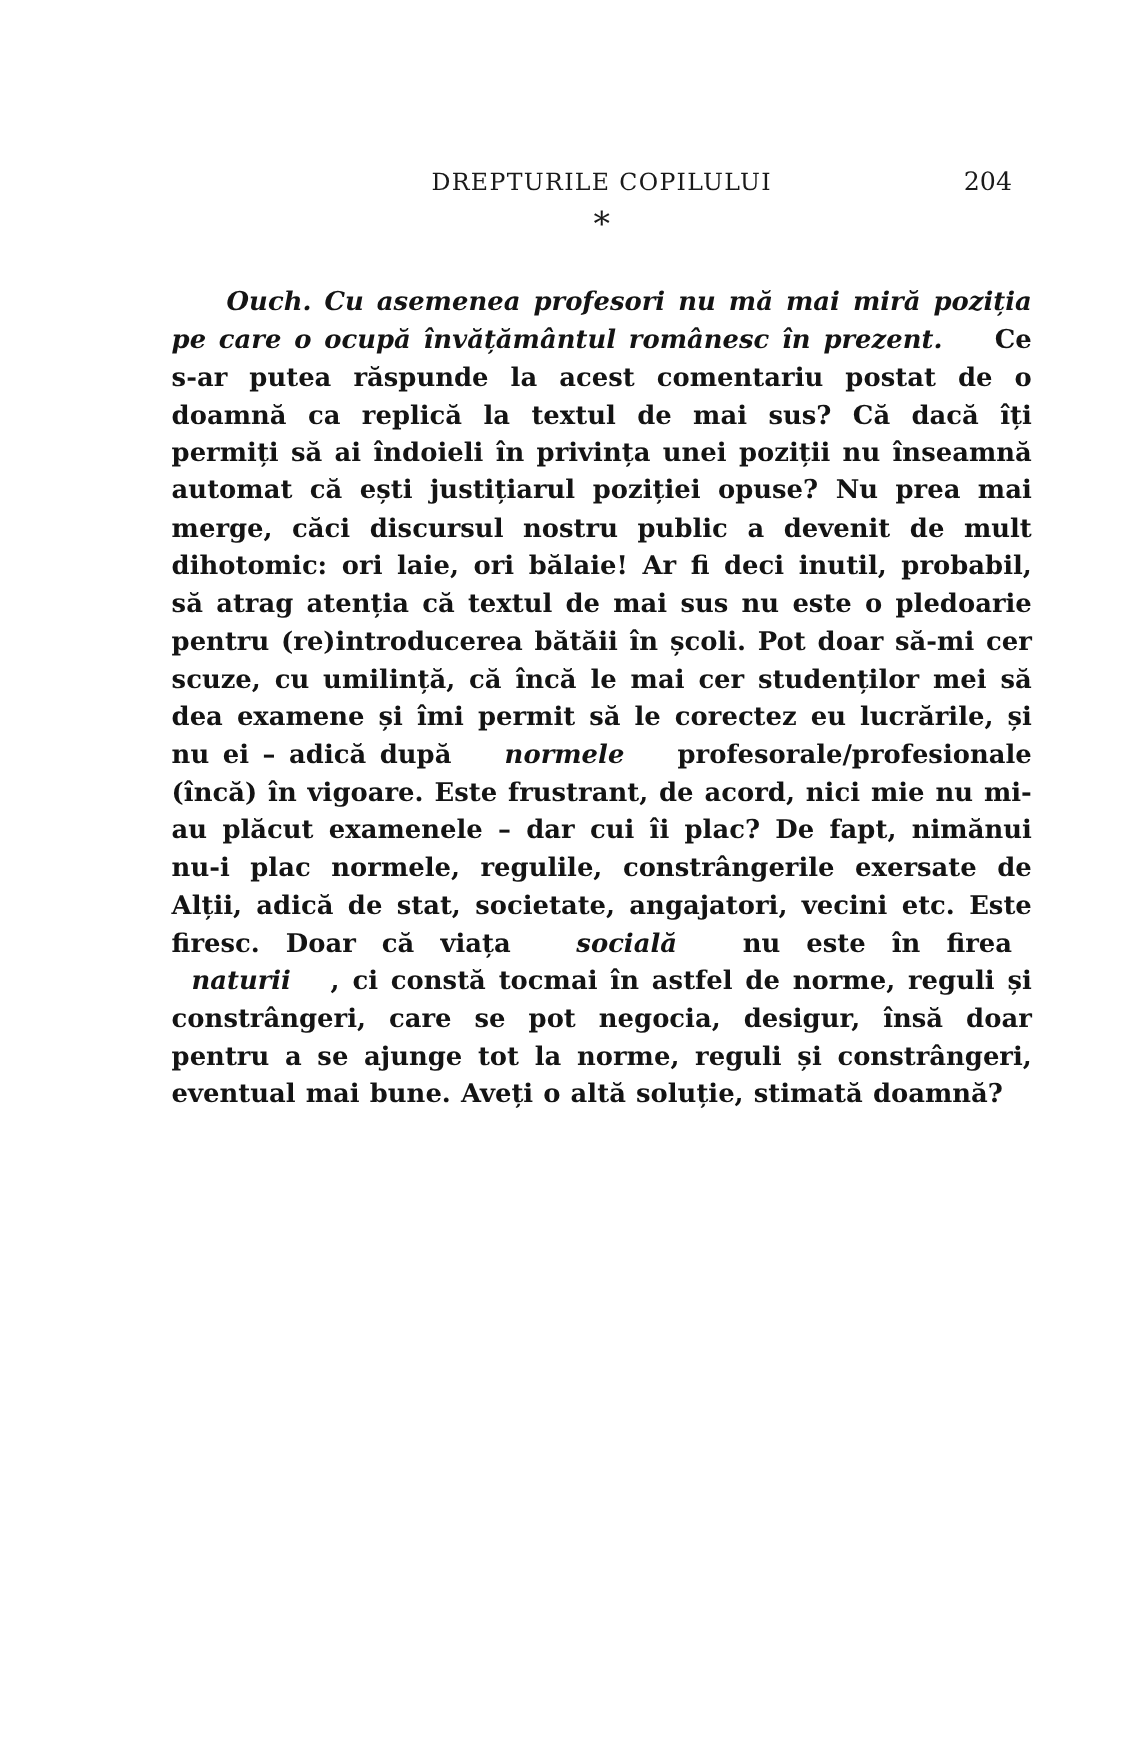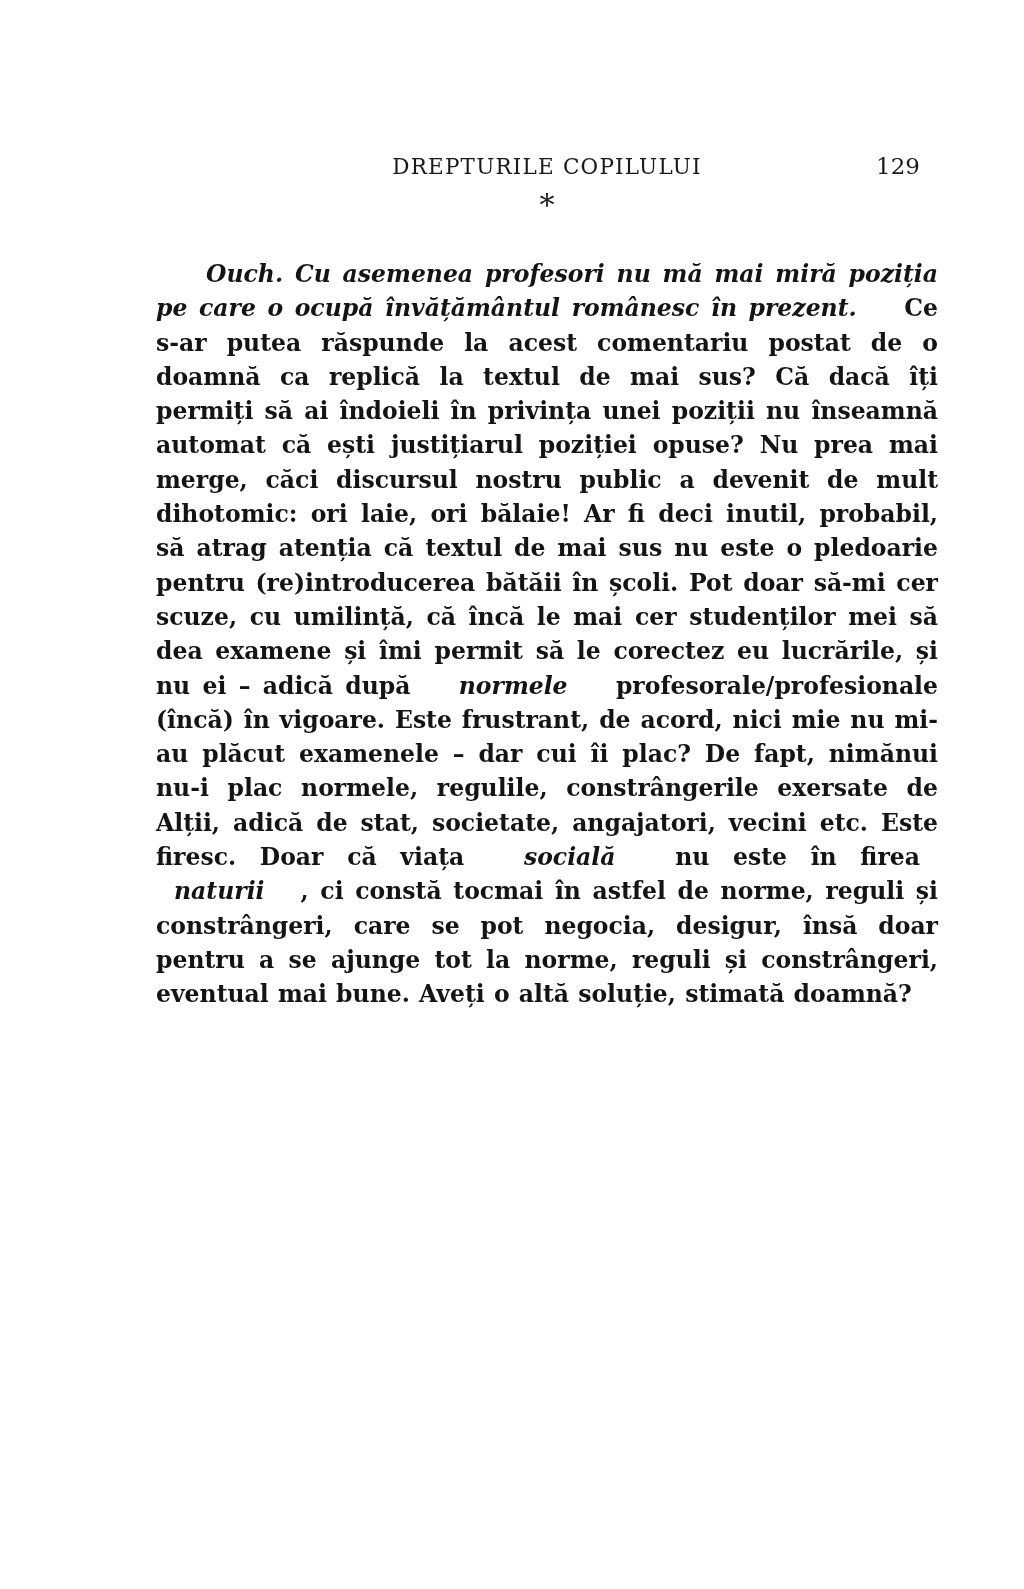--- a/index.html
+++ b/index.html
@@ -67,21 +67,21 @@
   .seg-italic { font-style: italic; }
   .seg-regular { font-style: normal; }
 </style>
 </head>
 <body>
 
 <div class="page">
 
   <div class="running-head">
     <span class="head-title">DREPTURILE COPILULUI</span>
-    <span class="page-number">129</span>
+    <span class="page-number">204</span>
   </div>
 
   <div class="separator">*</div>
 
   <p class="body-text">
     <span class="seg-italic">Ouch. Cu asemenea profesori nu mă mai miră poziția pe care o ocupă învățământul românesc în prezent.</span><span class="seg-regular"> Ce s-ar putea răspunde la acest comentariu postat de o doamnă ca replică la textul de mai sus? Că dacă îți permiți să ai îndoieli în privința unei poziții nu înseamnă automat că ești justițiarul poziției opuse? Nu prea mai merge, căci discursul nostru public a devenit de mult dihotomic: ori laie, ori bălaie! Ar fi deci inutil, probabil, să atrag atenția că textul de mai sus nu este o pledoarie pentru (re)introducerea bătăii în școli. Pot doar să-mi cer scuze, cu umilință, că încă le mai cer studenților mei să dea examene și îmi permit să le corectez eu lucrările, și nu ei – adică după </span><span class="seg-italic">normele</span><span class="seg-regular"> profesorale/profesionale (încă) în vigoare. Este frustrant, de acord, nici mie nu mi-au plăcut examenele – dar cui îi plac? De fapt, nimănui nu-i plac normele, regulile, constrângerile exersate de Alții, adică de stat, societate, angajatori, vecini etc. Este firesc. Doar că viața </span><span class="seg-italic">socială</span><span class="seg-regular"> nu este în firea </span><span class="seg-italic">naturii</span><span class="seg-regular">, ci constă tocmai în astfel de norme, reguli și constrângeri, care se pot negocia, desigur, însă doar pentru a se ajunge tot la norme, reguli și constrângeri, eventual mai bune. Aveți o altă soluție, stimată doamnă?</span>
   </p>
 
 </div>
 

